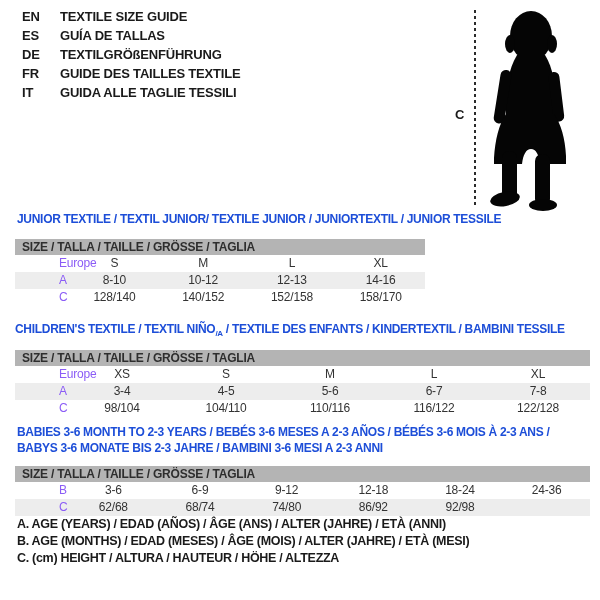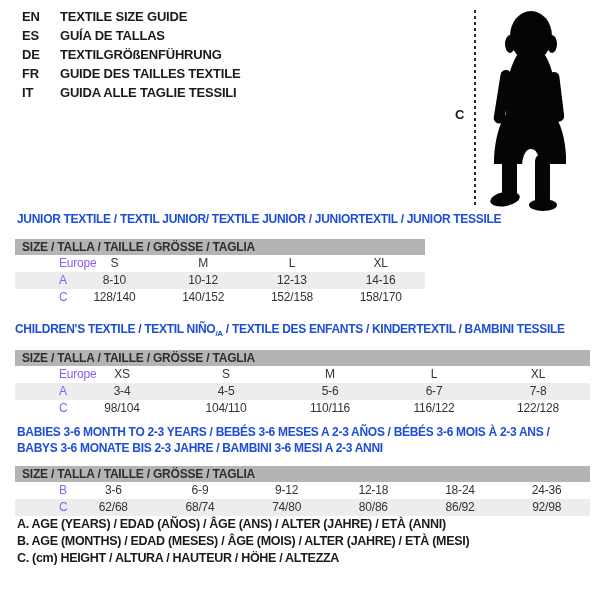--- a/index.html
+++ b/index.html
@@ -166,21 +166,20 @@
       <span class="cell">9-12</span>
       <span class="cell">12-18</span>
       <span class="cell">18-24</span>
       <span class="cell">24-36</span>
     </div>
     <div class="row g7 alt">
       <span class="cell label">C</span>
       <span class="cell">62/68</span>
       <span class="cell">68/74</span>
       <span class="cell">74/80</span>
-      <span class="cell">80/86</span>
       <span class="cell">86/92</span>
       <span class="cell">92/98</span>
     </div>
   </div>
 
   <div class="notes">
     <div class="note-line">A. AGE (YEARS) / EDAD (AÑOS) / ÂGE (ANS) / ALTER (JAHRE) / ETÀ (ANNI)</div>
     <div class="note-line">B. AGE (MONTHS) / EDAD (MESES) / ÂGE (MOIS) / ALTER (JAHRE) / ETÀ (MESI)</div>
     <div class="note-line">C. (cm) HEIGHT / ALTURA / HAUTEUR / HÖHE / ALTEZZA</div>
   </div>

